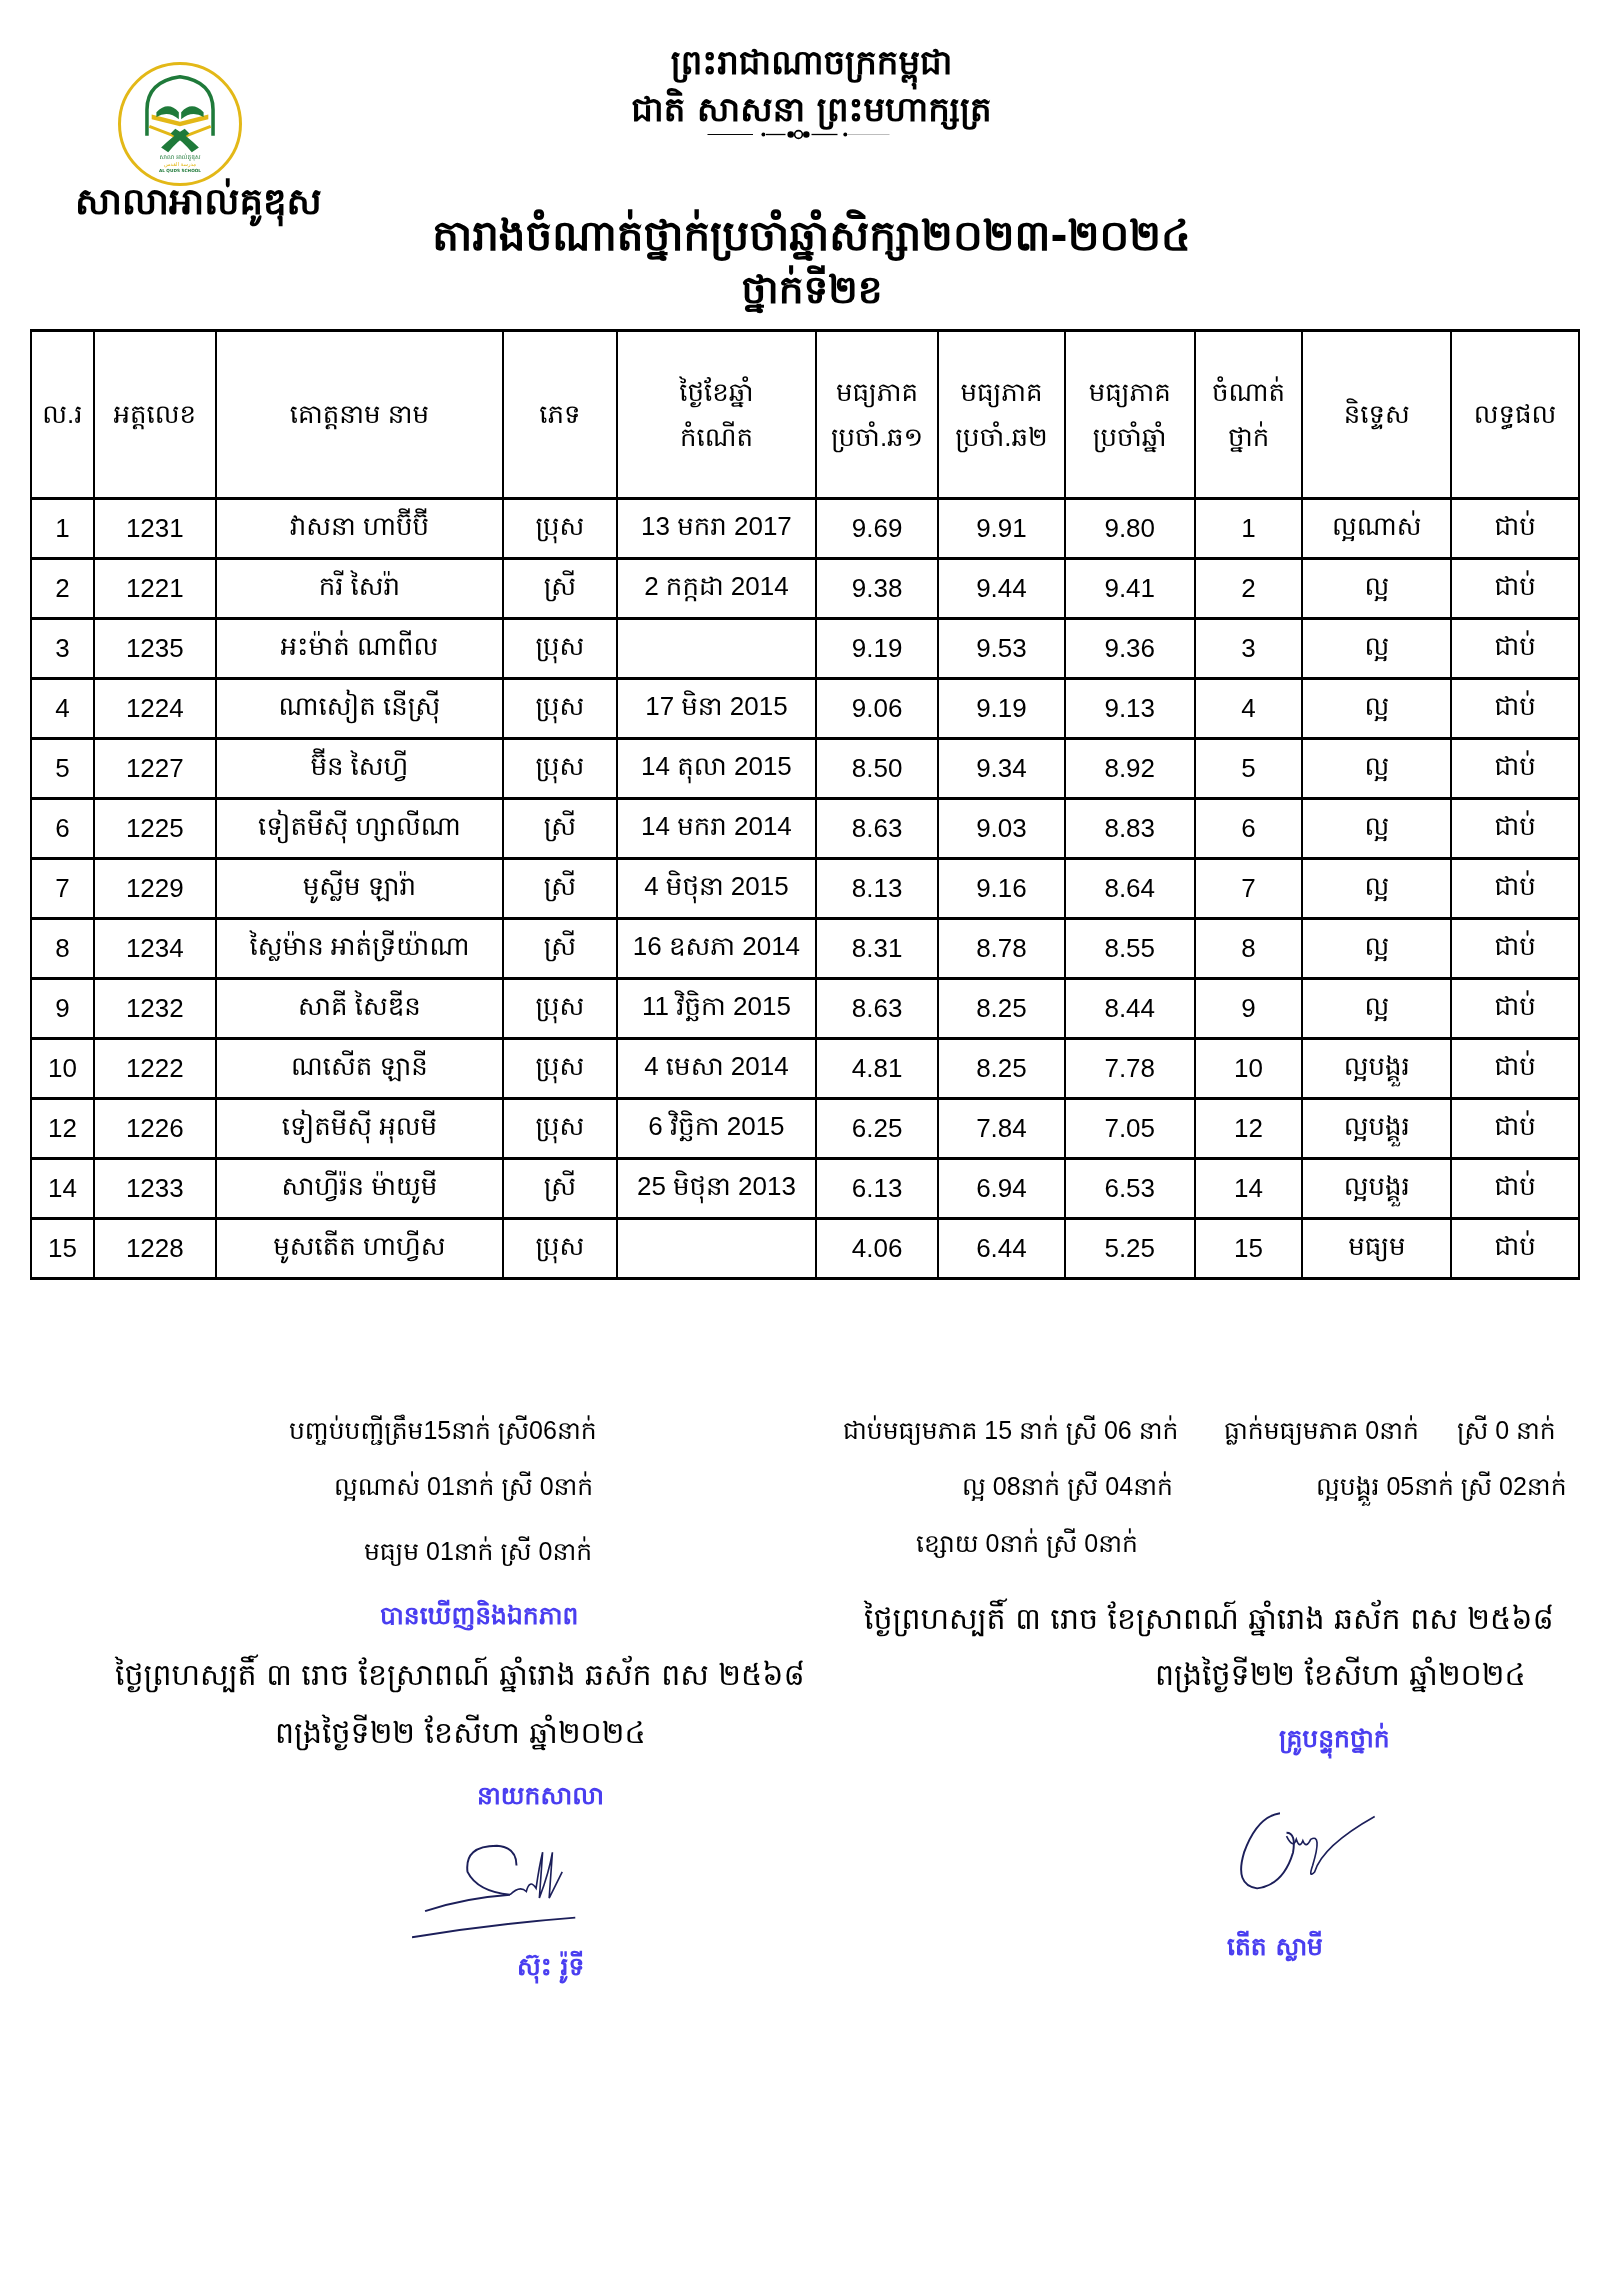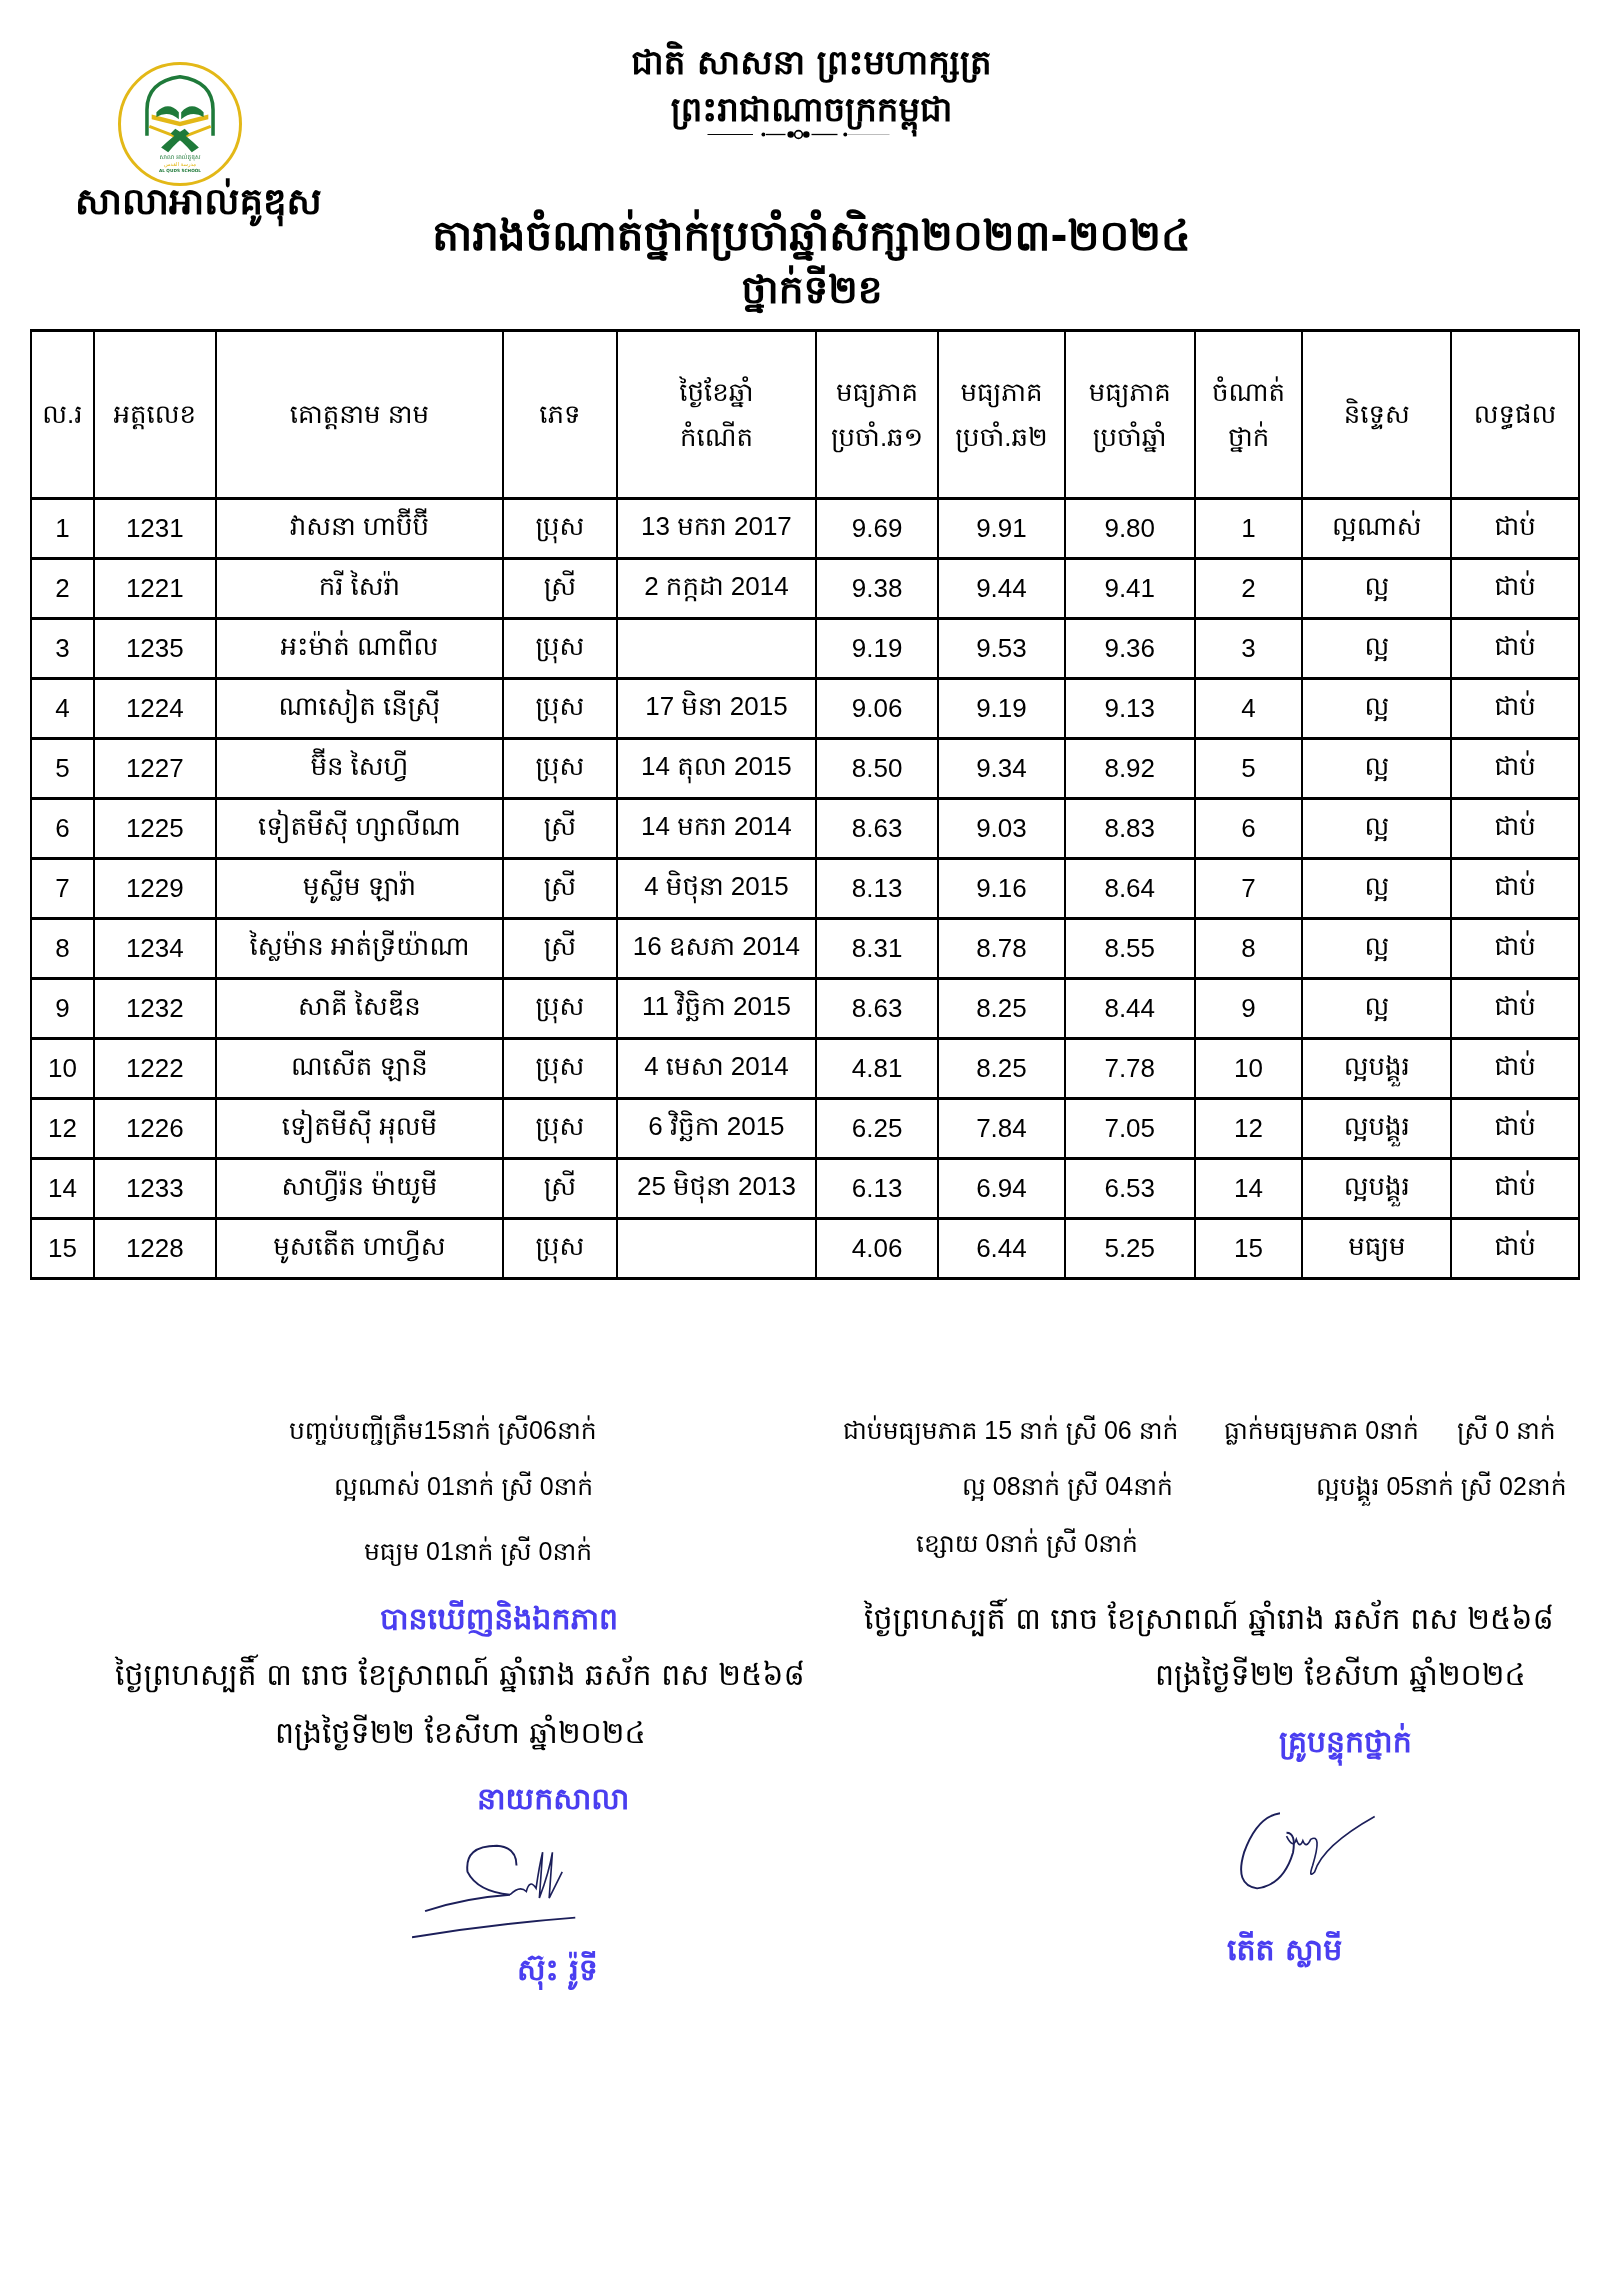--- a/index.html
+++ b/index.html
@@ -32,21 +32,21 @@
   .grade-table thead th { height: 165px; font-weight: normal; font-size: 26px;
                  line-height: 45px; border-top-width: 3.3px; border-bottom-width: 3.3px; }
   .grade-table tbody td { height: 57px; font-size: 26px; border-bottom-width: 3.3px; }
   .grade-table tbody tr:last-child td { border-bottom-width: 3.9px; }
 
   
   .summary { font-family: "Liberation Sans", sans-serif; font-size: 25px; white-space: nowrap; }
 
   
   .date-line { font-size: 30px; white-space: nowrap; }
-  .blue-bold { color: #4a3ef0; font-weight: bold; font-size: 30px; white-space: nowrap; }
+  .blue-bold { color: #4a3ef0; font-weight: bold; font-size: 25px; white-space: nowrap; }
   .sig { width: 209px; height: 131px; }
 </style>
 </head>
 <body>
 
 <div class="abs logo">
   <svg viewBox="0 0 100 100">
     <path d="M22 60 L22 38 Q22 14 50 10 Q78 14 78 38 L78 60" fill="none" stroke="#1f7a3a" stroke-width="3"></path>
     <path d="M26 46 L50 52 L74 46 L74 42 L50 48 L26 42 Z" fill="#e3b817"></path>
     <path d="M30 40 Q40 30 49 40 L49 46 Q40 38 30 44 Z" fill="#1f7a3a"></path>
@@ -55,22 +55,22 @@
     <path d="M34 70 Q44 60 54 54 L58 58 Q48 64 40 74 Z" fill="#1f7a3a"></path>
     <path d="M66 70 Q56 60 46 54 L42 58 Q52 64 60 74 Z" fill="#1f7a3a"></path>
     <text x="50" y="80" font-size="5" text-anchor="middle" fill="#1f7a3a">សាលា អាល់គូឌុស</text>
     <text x="50" y="86" font-size="4.5" text-anchor="middle" fill="#e3b817">مدرسة القدس</text>
     <text x="50" y="91" font-size="3.6" text-anchor="middle" fill="#1f7a3a" font-weight="bold">AL QUDS SCHOOL</text>
   </svg>
 </div>
 <div class="abs school-name">សាលាអាល់គូឌុស</div>
 
 <div class="abs kingdom">
+  <div>ព្រះរាជាណាចក្រកម្ពុជា</div>
   <div>ជាតិ សាសនា ព្រះមហាក្សត្រ</div>
-  <div>ព្រះរាជាណាចក្រកម្ពុជា</div>
 </div>
 <svg class="abs ornament" viewBox="0 0 280 20">
   <line x1="0" y1="10" x2="70" y2="10" stroke="#000" stroke-width="1.5"></line>
   <circle cx="86" cy="10" r="3" fill="#000"></circle>
   <line x1="90" y1="10" x2="120" y2="10" stroke="#000" stroke-width="2"></line>
   <circle cx="128" cy="10" r="5" fill="#000"></circle>
   <circle cx="140" cy="10" r="6" fill="none" stroke="#000" stroke-width="2.5"></circle>
   <circle cx="152" cy="10" r="5" fill="#000"></circle>
   <line x1="160" y1="10" x2="200" y2="10" stroke="#000" stroke-width="2"></line>
   <circle cx="212" cy="10" r="3" fill="#000"></circle>

